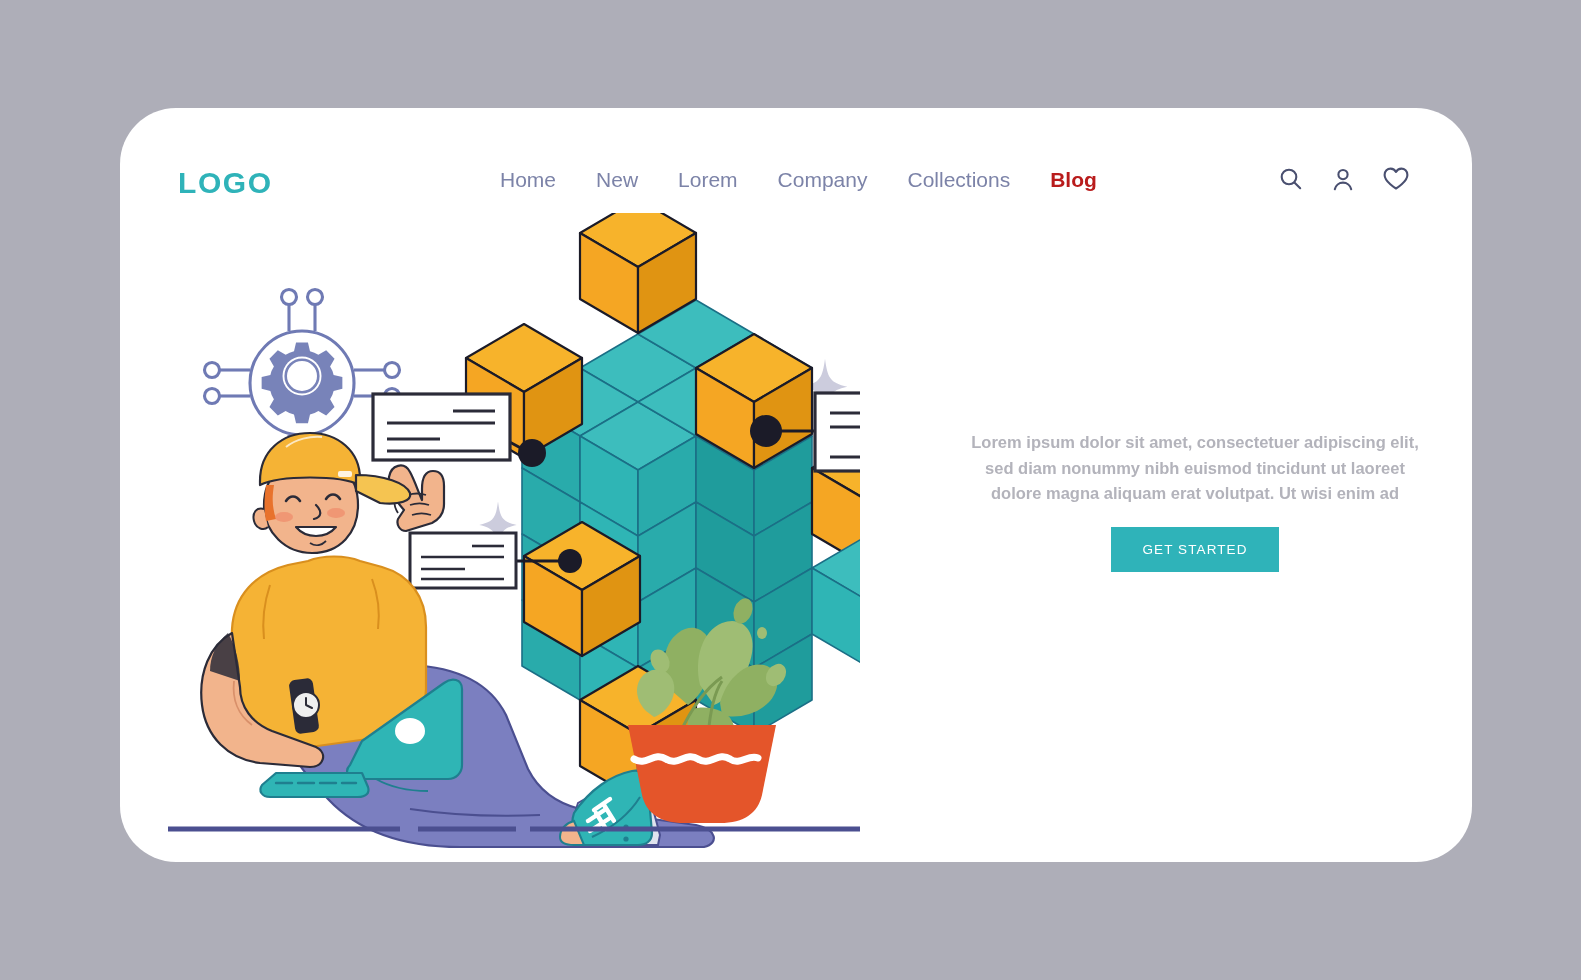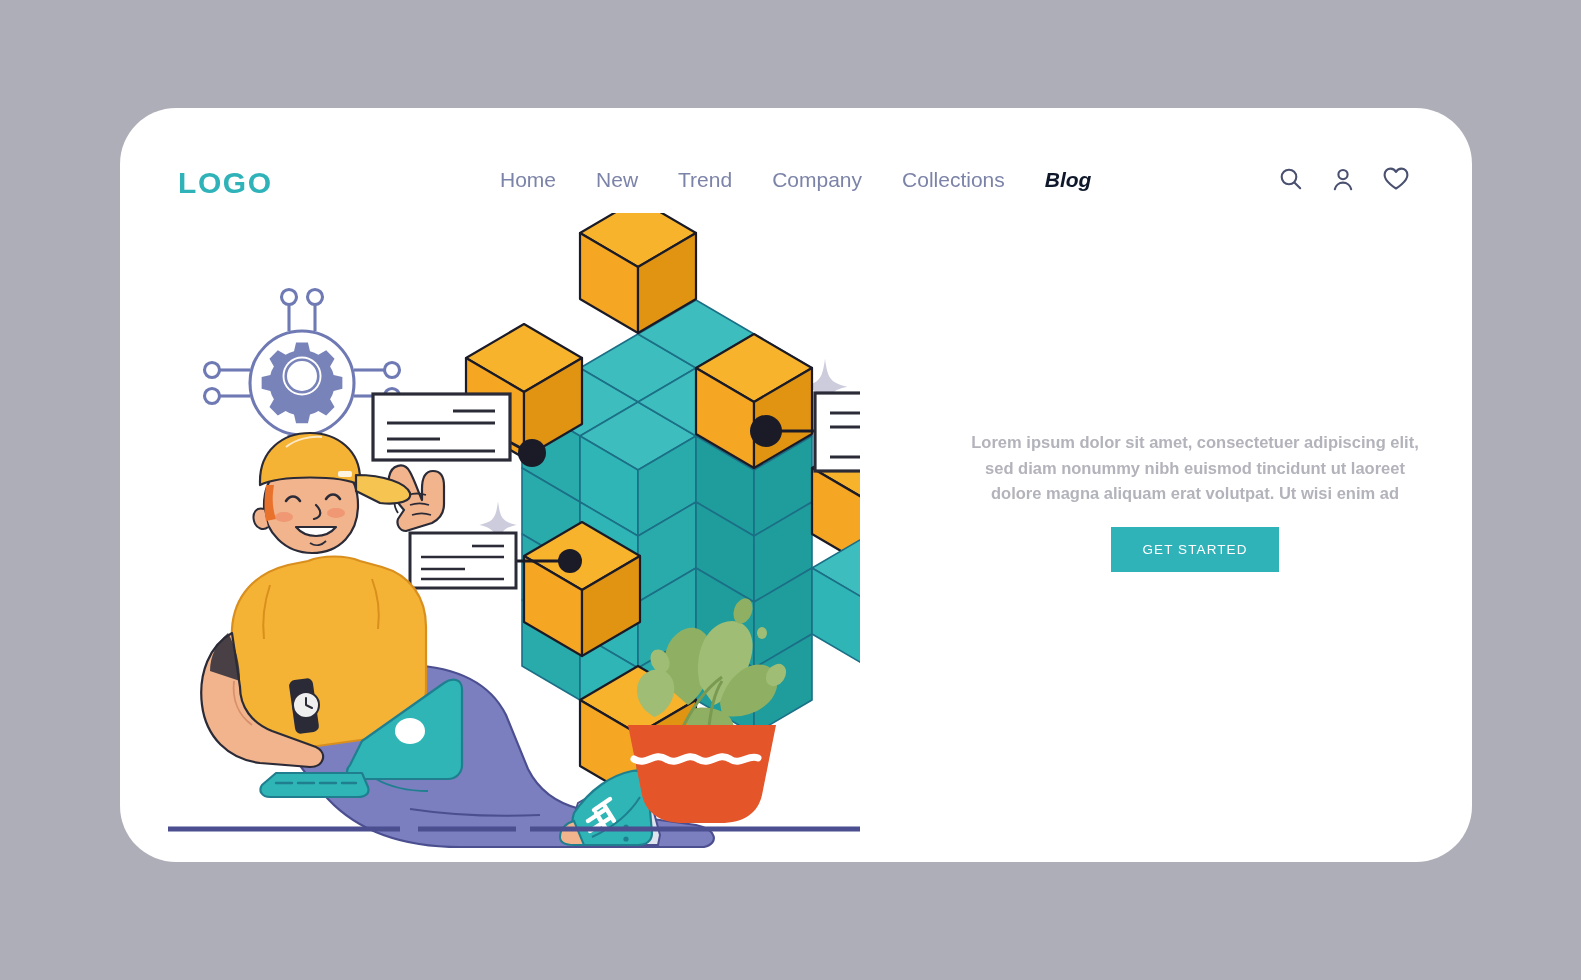--- a/index.html
+++ b/index.html
@@ -57,23 +57,22 @@
     align-items: baseline;
     gap: 40px;
   }
   .nav-item {
     font-size: 21px;
     color: #7c83a8;
     white-space: nowrap;
     cursor: pointer;
   }
   .nav-item.active {
-    color: #0f172a;
+    color: #b91c1c;
     font-weight: bold;
-    font-style: italic;
   }
 
   #header-icons {
     position: absolute;
     right: 62px;
     top: 58px;
     display: flex;
     align-items: center;
     gap: 26px;
   }
@@ -131,21 +130,21 @@
 <div id="page">
   <div id="card">
 
     <div id="header">
 
       <div id="logo">LOGO</div>
 
       <nav id="nav">
         <span class="nav-item">Home</span>
         <span class="nav-item">New</span>
-        <span class="nav-item">Trend</span>
+        <span class="nav-item">Lorem</span>
         <span class="nav-item">Company</span>
         <span class="nav-item">Collections</span>
         <span class="nav-item active">Blog</span>
       </nav>
 
       <div id="header-icons">
         <span class="hicon">
           <svg width="26" height="26" viewBox="0 0 26 26">
             <circle cx="11" cy="11" r="7.3" fill="none" stroke="#4a5070" stroke-width="2.1"></circle>
             <line x1="16.4" y1="16.4" x2="22.2" y2="22.2" stroke="#4a5070" stroke-width="2.1" stroke-linecap="round"></line>

